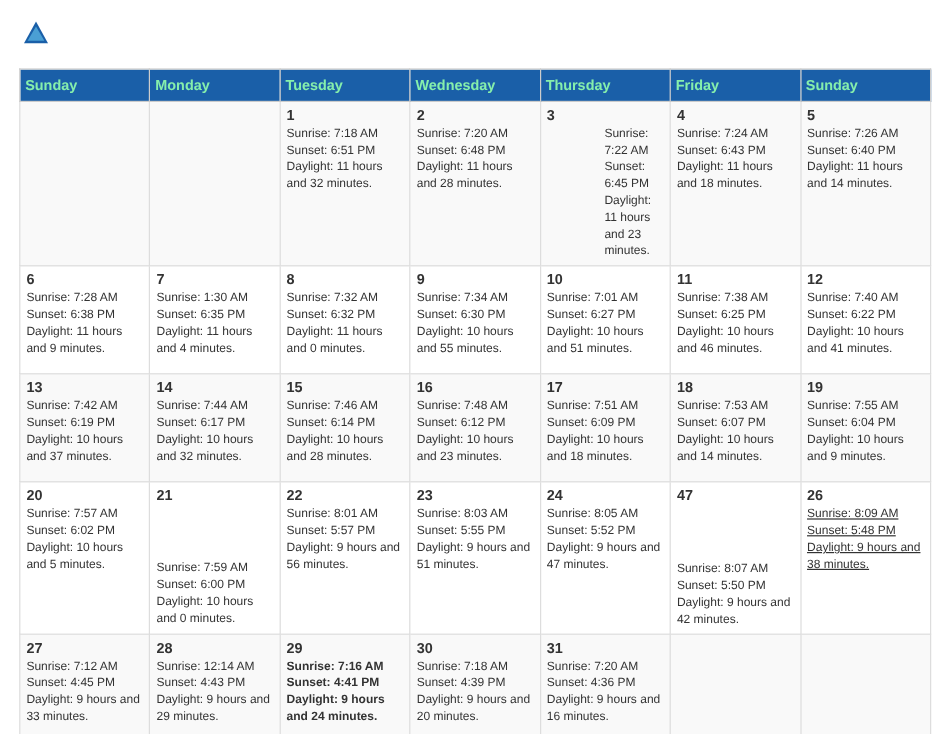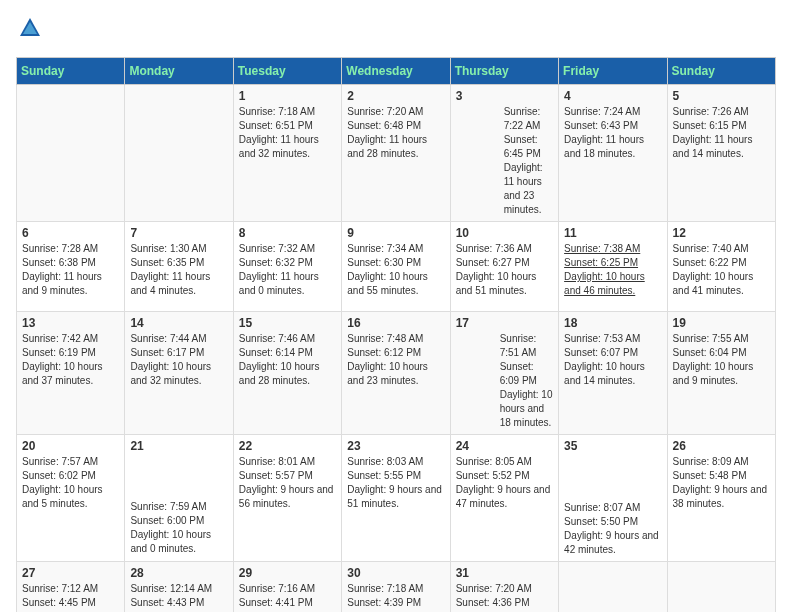--- a/index.html
+++ b/index.html
@@ -147,21 +147,21 @@
         </td>
         <td>
           <span class="day-number">4</span>
           <div class="cell-content" style="white-space: pre-line;">Sunrise: 7:24 AM
 Sunset: 6:43 PM
 Daylight: 11 hours and 18 minutes.</div>
         </td>
         <td>
           <span class="day-number">5</span>
           <div class="cell-content" style="white-space: pre-line;">Sunrise: 7:26 AM
-Sunset: 6:15 PM
+Sunset: 6:40 PM
 Daylight: 11 hours and 14 minutes.</div>
         </td>
       </tr>
       <tr>
         <td>
           <span class="day-number">6</span>
           <div class="cell-content" style="white-space: pre-line;">Sunrise: 7:28 AM
 Sunset: 6:38 PM
 Daylight: 11 hours and 9 minutes.</div>
         </td>
@@ -178,27 +178,27 @@
 Daylight: 11 hours and 0 minutes.</div>
         </td>
         <td>
           <span class="day-number">9</span>
           <div class="cell-content" style="white-space: pre-line;">Sunrise: 7:34 AM
 Sunset: 6:30 PM
 Daylight: 10 hours and 55 minutes.</div>
         </td>
         <td>
           <span class="day-number">10</span>
-          <div class="cell-content" style="white-space: pre-line;">Sunrise: 7:36 AM
+          <div class="cell-content" style="white-space: pre-line;">Sunrise: 7:01 AM
 Sunset: 6:27 PM
 Daylight: 10 hours and 51 minutes.</div>
         </td>
         <td>
           <span class="day-number">11</span>
-          <div class="cell-content" style="white-space: pre-line; text-decoration: underline;">Sunrise: 7:38 AM
+          <div class="cell-content" style="white-space: pre-line;">Sunrise: 7:38 AM
 Sunset: 6:25 PM
 Daylight: 10 hours and 46 minutes.</div>
         </td>
         <td>
           <span class="day-number">12</span>
           <div class="cell-content" style="white-space: pre-line;">Sunrise: 7:40 AM
 Sunset: 6:22 PM
 Daylight: 10 hours and 41 minutes.</div>
         </td>
       </tr>
@@ -222,21 +222,21 @@
 Daylight: 10 hours and 28 minutes.</div>
         </td>
         <td>
           <span class="day-number">16</span>
           <div class="cell-content" style="white-space: pre-line;">Sunrise: 7:48 AM
 Sunset: 6:12 PM
 Daylight: 10 hours and 23 minutes.</div>
         </td>
         <td>
           <span class="day-number">17</span>
-          <div class="cell-content" style="white-space: pre-line; margin-left: 44px;">Sunrise: 7:51 AM
+          <div class="cell-content" style="white-space: pre-line;">Sunrise: 7:51 AM
 Sunset: 6:09 PM
 Daylight: 10 hours and 18 minutes.</div>
         </td>
         <td>
           <span class="day-number">18</span>
           <div class="cell-content" style="white-space: pre-line;">Sunrise: 7:53 AM
 Sunset: 6:07 PM
 Daylight: 10 hours and 14 minutes.</div>
         </td>
         <td>
@@ -271,48 +271,48 @@
 Sunset: 5:55 PM
 Daylight: 9 hours and 51 minutes.</div>
         </td>
         <td>
           <span class="day-number">24</span>
           <div class="cell-content" style="white-space: pre-line;">Sunrise: 8:05 AM
 Sunset: 5:52 PM
 Daylight: 9 hours and 47 minutes.</div>
         </td>
         <td>
-          <span class="day-number">35</span>
+          <span class="day-number">47</span>
           <div class="cell-content" style="white-space: pre-line; margin-top: 48px;">Sunrise: 8:07 AM
 Sunset: 5:50 PM
 Daylight: 9 hours and 42 minutes.</div>
         </td>
         <td>
           <span class="day-number">26</span>
-          <div class="cell-content" style="white-space: pre-line;">Sunrise: 8:09 AM
+          <div class="cell-content" style="white-space: pre-line; text-decoration: underline;">Sunrise: 8:09 AM
 Sunset: 5:48 PM
 Daylight: 9 hours and 38 minutes.</div>
         </td>
       </tr>
       <tr>
         <td>
           <span class="day-number">27</span>
           <div class="cell-content" style="white-space: pre-line;">Sunrise: 7:12 AM
 Sunset: 4:45 PM
 Daylight: 9 hours and 33 minutes.</div>
         </td>
         <td>
           <span class="day-number">28</span>
           <div class="cell-content" style="white-space: pre-line;">Sunrise: 12:14 AM
 Sunset: 4:43 PM
 Daylight: 9 hours and 29 minutes.</div>
         </td>
         <td>
           <span class="day-number">29</span>
-          <div class="cell-content" style="white-space: pre-line;">Sunrise: 7:16 AM
+          <div class="cell-content" style="white-space: pre-line; font-weight: bold;">Sunrise: 7:16 AM
 Sunset: 4:41 PM
 Daylight: 9 hours and 24 minutes.</div>
         </td>
         <td>
           <span class="day-number">30</span>
           <div class="cell-content" style="white-space: pre-line;">Sunrise: 7:18 AM
 Sunset: 4:39 PM
 Daylight: 9 hours and 20 minutes.</div>
         </td>
         <td>

